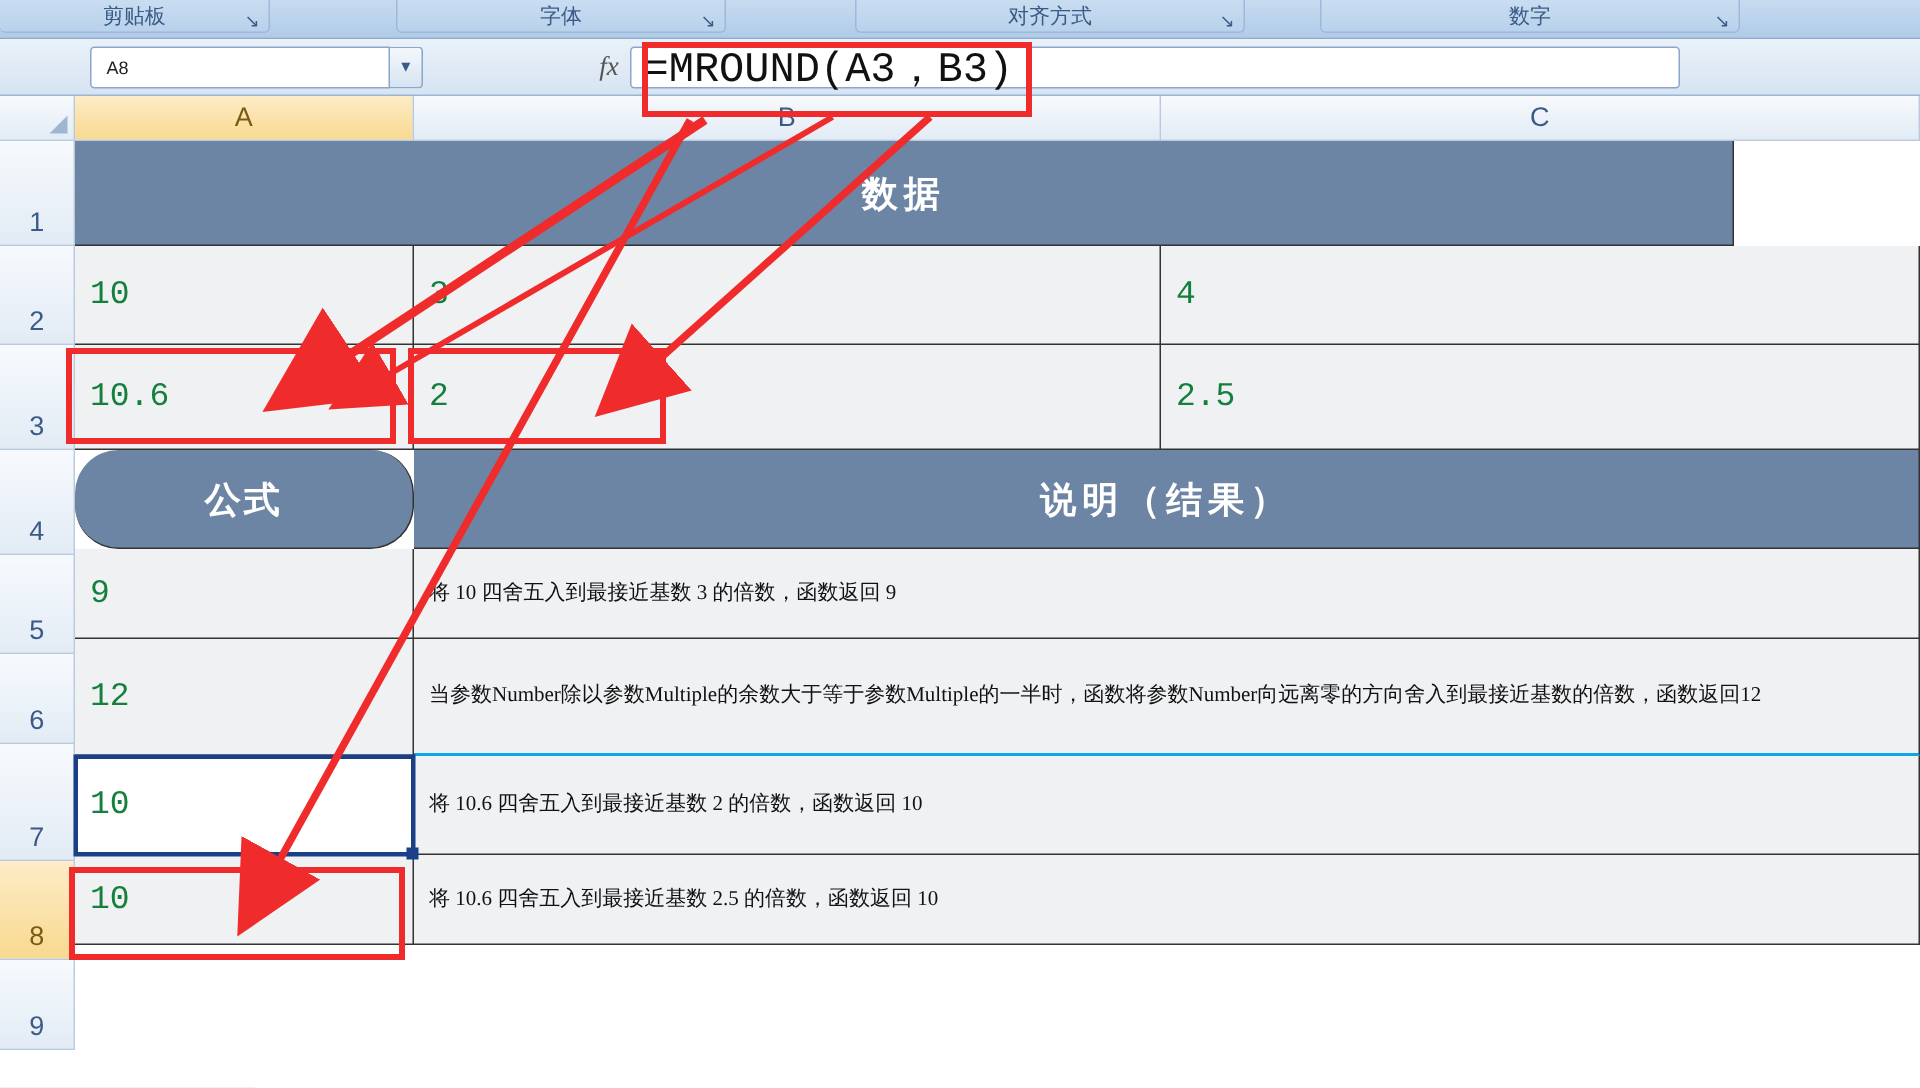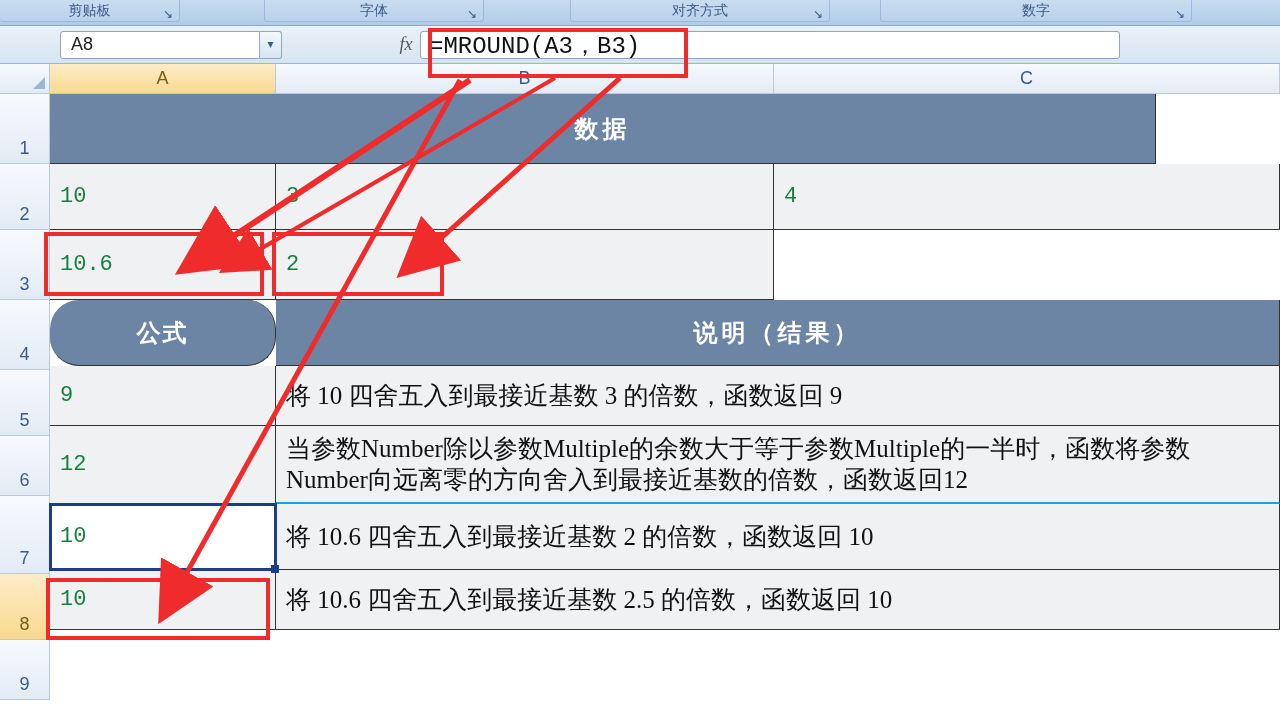--- a/index.html
+++ b/index.html
@@ -4,50 +4,50 @@
 <style>
   * { box-sizing: border-box; }
   html,body { margin:0; padding:0; font-family: "SimSun","宋体",serif; font-size:18px; background:#dbe6ef; width:1280px; height:725px; overflow:hidden;}
   
   .ribbon { height:26px; background:linear-gradient(#c7dbf0,#b0cbe7); border-bottom:1px solid #8faad0; display:flex; align-items:flex-start; position:relative; }
   .ribbon-group { position:absolute; top:0; height:22px; display:flex; align-items:center; justify-content:center; font-size:14px; color:#3a5b86; background:linear-gradient(#c9ddf1,#b9d1eb); border:1px solid #9db9db; border-radius:0 0 4px 4px; padding:0 14px; }
   .ribbon-group .launcher { position:absolute; right:4px; bottom:2px; width:12px; height:12px; font-size:12px; color:#3a5b86; }
   #rg-clip { left:0; width:180px; border-left:none; border-top:none;}
   #rg-font { left:264px; width:220px; border-top:none;}
   #rg-align { left:570px; width:260px; border-top:none;}
-  #rg-num  { left:880px; width:312px; border-top:none;}
+  #rg-num  { left:880px; width:280px; border-top:none;}
   
   .namebar { height:38px; background:linear-gradient(#eaf1f9,#d6e4f2); border-bottom:1px solid #9cb5d4; display:flex; align-items:center; }
   .namebox-wrap { display:flex; align-items:center; margin-left:60px; }
-  .namebox { width:200px; height:28px; background:#fff; border:1px solid #8ba6c9; border-radius:3px 0 0 3px; display:flex; align-items:center; padding:0 10px; font-family:Arial,sans-serif; font-size:18px; color:#222; }
+  .namebox { width:200px; height:28px; background:#fff; border:1px solid #8ba6c9; border-radius:3px 0 0 3px; display:flex; align-items:center; padding:0 10px; font-family:Arial,sans-serif; font-size:12px; color:#222; }
   .name-dd { width:22px; height:28px; background:linear-gradient(#f4f8fc,#d6e4f2); border:1px solid #8ba6c9; border-left:none; border-radius:0 3px 3px 0; display:flex; align-items:center; justify-content:center; color:#3a5b86; font-size:12px;}
   .fx-area { display:flex; align-items:center; margin-left:110px;text-align:right; }
   .fx-btn { width:28px; height:28px; display:flex; align-items:center; justify-content:center; font-style:italic; font-family:"Times New Roman",serif; font-size:18px; color:#555; }
-  .formula-input { height:28px; min-width:700px; background:#fff; border:1px solid #8ba6c9; border-radius:3px; padding:0 8px; font-family:"Courier New",monospace; font-size:24px; color:#111; display:flex; align-items:center; }
+  .formula-input { height:28px; min-width:700px; background:#fff; border:1px solid #8ba6c9; border-radius:3px; padding:0 8px; font-family:"Courier New",monospace; font-size:28px; color:#111; display:flex; align-items:center; }
   
   .sheet { position:relative; background:#fff; }
   .corner { position:absolute; left:0; top:0; width:50px; height:30px; background:linear-gradient(#f7fafd,#e2ebf5); border-right:1px solid #b9c9de; border-bottom:1px solid #b9c9de; }
   .corner:after{content:""; position:absolute; right:4px; bottom:4px; width:0;height:0;border-left:12px solid transparent; border-bottom:12px solid #9fb6d2;}
   .colheads { position:absolute; left:50px; top:0; right:0; height:30px; display:flex; }
   .colhead { background:linear-gradient(#f7fafd,#e2ebf5); border-right:1px solid #b9c9de; border-bottom:1px solid #b9c9de; display:flex; align-items:center; justify-content:center; font-family:Arial,sans-serif; font-size:18px; color:#3a5b86; }
   .colhead.active { background:linear-gradient(#fdecc8,#f8d98e); color:#7a5a17; }
   .ch-a{width:226px;} .ch-b{width:498px;} .ch-c{width:506px;}
   .rowheads { position:absolute; left:0; top:30px; width:50px; }
   .rowhead { background:linear-gradient(#f7fafd,#e2ebf5); border-right:1px solid #b9c9de; border-bottom:1px solid #b9c9de; display:flex; align-items:flex-end; justify-content:center; font-family:Arial,sans-serif; font-size:18px; color:#3a5b86; padding-bottom:4px;}
   .rowhead.active { background:linear-gradient(#fdecc8,#f8d98e); color:#7a5a17;}
   .rh1{height:70px;} .rh2{height:66px;} .rh3{height:70px;} .rh4{height:70px;} .rh5{height:66px;} .rh6{height:60px;} .rh7{height:78px;} .rh8{height:66px;} .rh9{height:60px;}
   .cells { position:absolute; left:50px; top:30px; right:0; }
   .row { display:flex; }
   .cell { border-right:1px solid #333; border-bottom:1px solid #333; display:flex; align-items:center; padding:0 10px; font-size:22px; color:#15803d; background:#f0f1f3; font-family:"Courier New","SimSun",monospace;}
   .ca{width:226px;} .cb{width:498px;} .cc{width:506px;}
   .r1{height:70px;} .r2{height:66px;} .r3{height:70px;} .r4{height:70px;} .r5{height:66px;} .r6{height:60px;} .r7{height:78px;} .r8{height:66px;} .r9{height:60px;}
   .hdr { background:#6c85a4; color:#fff; font-weight:bold; justify-content:center; font-family:"Microsoft YaHei","SimSun",sans-serif; font-size:24px; letter-spacing:4px;}
   .hdr-merge3 { width:1106px; }
   .hdr-merge2 { width:1004px; }
-  .wrap { white-space:normal; line-height:1.25; font-size:25px; }
+  .wrap { white-space:normal; line-height:1.25; font-size:14px; }
   .sel { outline:3px solid #1a3f87; outline-offset:-2px; background:#fff; position:relative;}
   .sel:after{content:""; position:absolute; right:-4px; bottom:-4px; width:8px; height:8px; background:#1a3f87;}
   
   .overlay { position:absolute; left:0; top:0; width:1280px; height:725px; pointer-events:none; }
   .redbox { position:absolute; border:4px solid #ef2b2b; }
 </style>
 </head>
 <body>
 
 <div class="ribbon">
@@ -149,20 +149,23 @@
           <span>4</span>
         </div>
     </div>
 
     <div class="row">
       <div class="cell ca r3">
           <span>10.6</span>
         </div>
       <div class="cell cb r3">
           <span>2</span>
+        </div>
+      <div class="cell cc r3">
+          <span>2.5</span>
         </div>
     </div>
 
 
     <div class="row">
       <div class="cell hdr ca r5" style="letter-spacing:2px;border-radius:29px;">
           <span>公式</span>
         </div>
       <div class="cell hdr hdr-merge2 r5">
           <span>说明（结果）</span>

